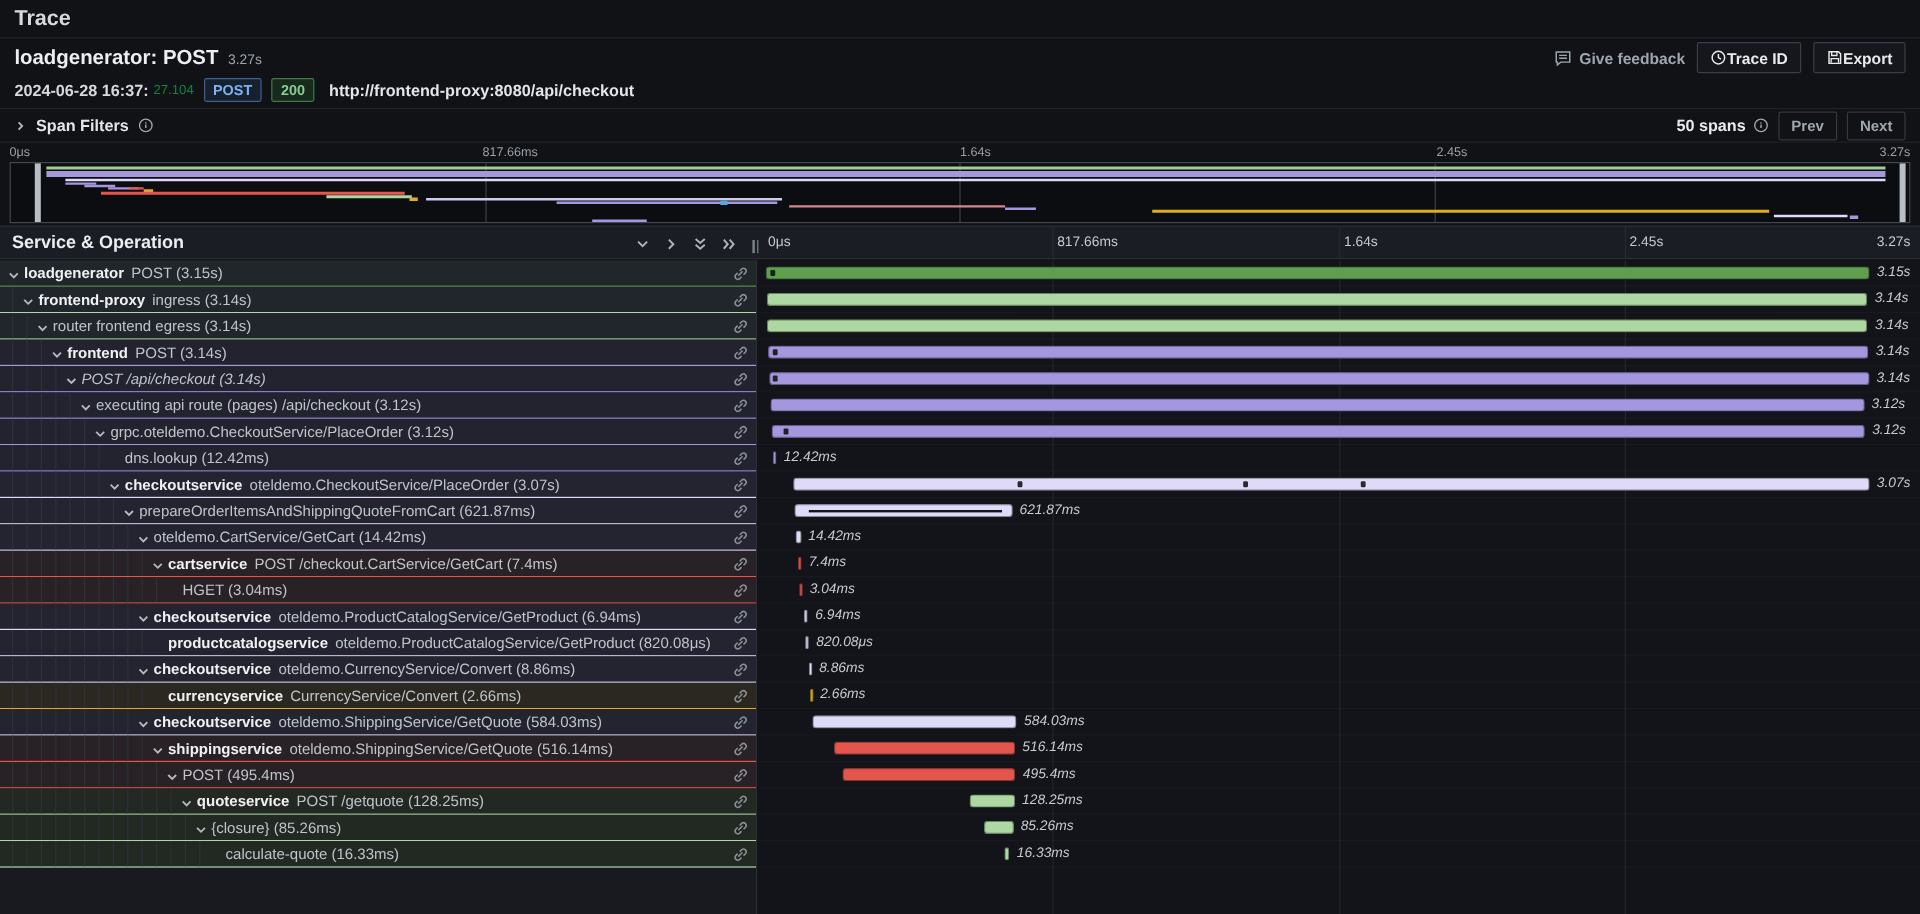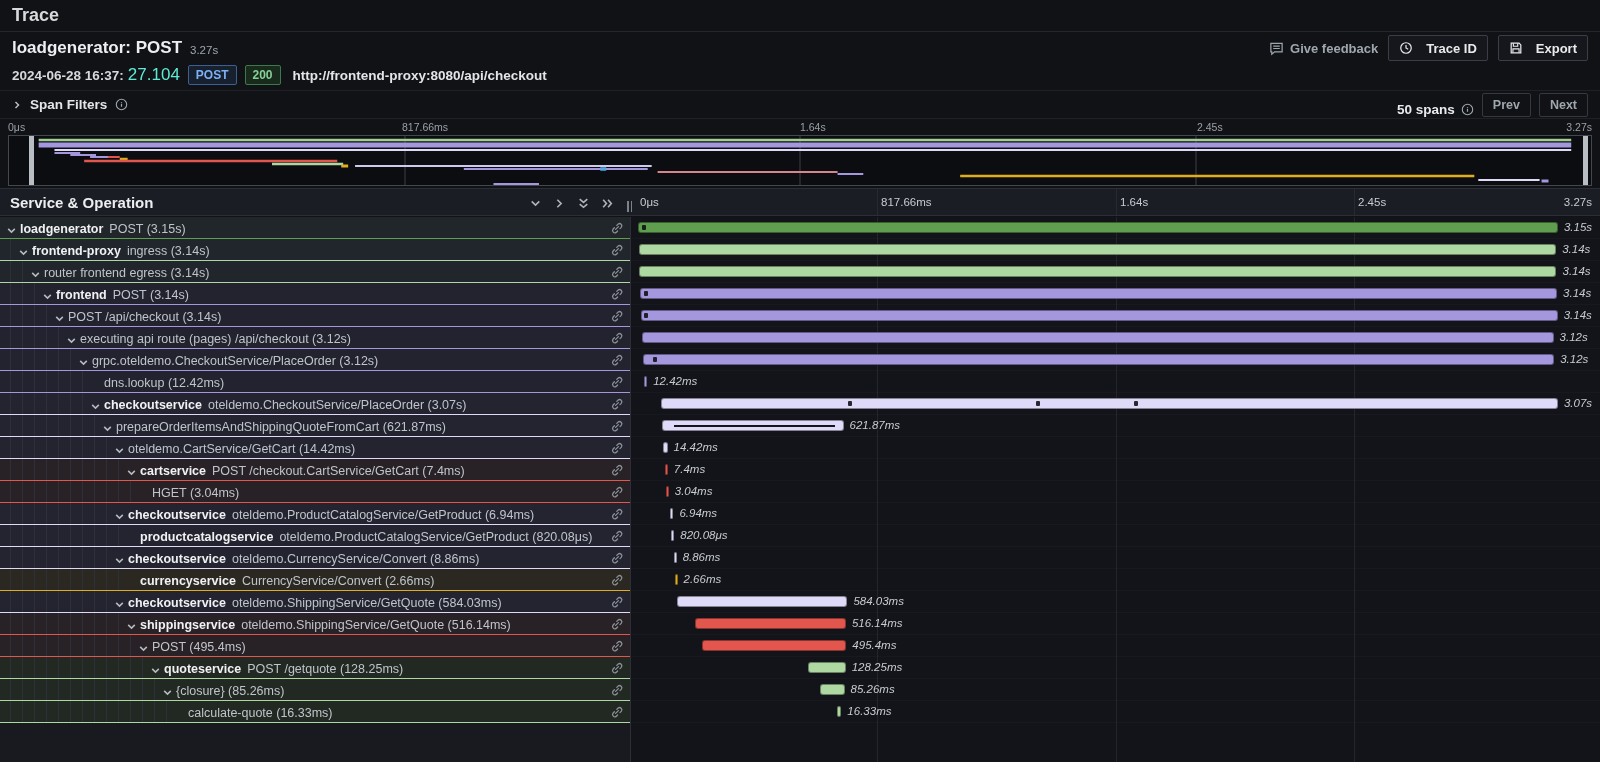--- a/index.html
+++ b/index.html
@@ -8,35 +8,35 @@
   .app { position:relative; width:1600px; height:762px; background:#101216; color:#d8d9da; overflow:hidden; }
 
   
   .topbar { position:absolute; left:0; top:0; right:0; height:32px; border-bottom:1px solid #24262c;
             display:flex; align-items:center; padding:0 12px; font-size:18px; font-weight:600; color:#d8d9da; }
   .title-row { position:absolute; left:0; top:34px; right:0; height:28px; display:flex; align-items:center; padding:0 12px; }
   .trace-name { font-size:17px; font-weight:700; color:#eceef0; }
   .trace-dur { font-size:11.5px; color:#9fa7ae; margin-left:8px; margin-top:3px; }
   .hdr-actions { margin-left:auto; display:flex; align-items:center; gap:10px; }
   .feedback { display:flex; align-items:center; gap:6px; color:#9fa7ae; font-size:13px; font-weight:600; cursor:pointer; }
-  .btn { display:flex; align-items:center; gap:13px; height:26px; padding:0 10px; background:#15171c; border:1px solid #3a3e46;
+  .btn { display:flex; align-items:center; gap:0; height:26px; padding:0 10px; background:#15171c; border:1px solid #3a3e46;
          border-radius:2px; color:#e8eaec; font-size:13px; font-weight:700; cursor:pointer; }
   .meta-row { position:absolute; left:0; top:62px; right:0; height:26px; display:flex; align-items:center; gap:8px; padding:0 12px; }
   .ts-main { font-size:13.5px; font-weight:600; color:#d8d9da; }
-  .ts-frac { font-size:17px; color:#5eead4; margin-left:-4px;text-align:center; }
+  .ts-frac { font-size:11px; color:#15803d; margin-left:-4px;text-align:center; }
   .badge { font-size:12px; font-weight:700; padding:2px 7px; border-radius:2px; border:1px solid; }
   .badge-method { color:#7eb0f5; background:#16202f; border-color:#3d5f92; }
   .badge-status { color:#86cf96; background:#182a1c; border-color:#3c7a4a; }
   .url { font-size:13.5px; font-weight:600; color:#e3e5e8; margin-left:4px; }
 
   
   .filters-row { position:absolute; left:0; top:90px; right:0; height:29px; border-top:1px solid #1f2127; border-bottom:1px solid #1f2127;
                  display:flex; align-items:center; padding:0 12px; }
   .filters-left { display:flex; align-items:center; gap:8px; font-size:13.5px; font-weight:600; color:#e3e5e8; }
-  .filters-right { margin-left:auto; display:flex; align-items:flex-end; gap:8px; }
+  .filters-right { margin-left:auto; display:flex; align-items:center; gap:8px; }
   .span-count { font-size:13.5px; font-weight:700; color:#e8eaec; display:flex; align-items:center; gap:6px; }
   .btn-sm { height:24px; padding:0 10px; background:transparent; border:1px solid #34383f; border-radius:2px;
             color:#9fa7ae; font-size:12.5px; font-weight:600; cursor:pointer; }
 
   
   .mm-ticks { position:absolute; left:0; top:121px; right:0; height:13px; font-size:10.5px; color:#9aa0a7; }
   .mm-ticks span { position:absolute; top:0; }
   .mm-box { position:absolute; left:8px; top:135px; width:1584px; height:51px; background:#0c0d10; border:1px solid #43474e; }
   .mm-box svg { display:block; }
 
@@ -322,21 +322,21 @@
       <div class="row-left" style="background: rgb(34, 35, 46); border-bottom-color: rgb(165, 151, 222);">
           <div class="guide" style="left: 46px;"></div>
           <div class="guide" style="left: 34px;"></div>
           <div class="guide" style="left: 22px;"></div>
           <div class="guide" style="left: 10px;"></div>
         <span class="chev" style="left: 54px;">
           <svg width="11" height="11" viewBox="0 0 10 10">
               <polyline points="2,3.5 5,6.5 8,3.5" fill="none" stroke="#b4bac0" stroke-width="1.4"></polyline>
             </svg>
         </span>
-        <span class="row-text" style="left: 68px;">
+        <span class="row-text" style="left: 68px; font-style: italic;">
           <span class="op">POST /api/checkout (3.14s)</span>
         </span>
         <span class="link">
           <svg width="14" height="14" viewBox="0 0 14 14">
               <path d="M5.6 8.4 L8.4 5.6 M4.4 6.8 L3 8.2 a2.3 2.3 0 0 0 3.2 3.2 l1.4-1.4 M6.8 4.4 L8.2 3 a2.3 2.3 0 0 1 3.2 3.2 L10 7.6" fill="none" stroke="#8a9097" stroke-width="1.3" stroke-linecap="round"></path>
             </svg>
         </span>
       </div>
       <div class="row-right">
         <div class="bar" style="left: 9.62844px; width: 917.034px; background: rgb(165, 151, 222);">

